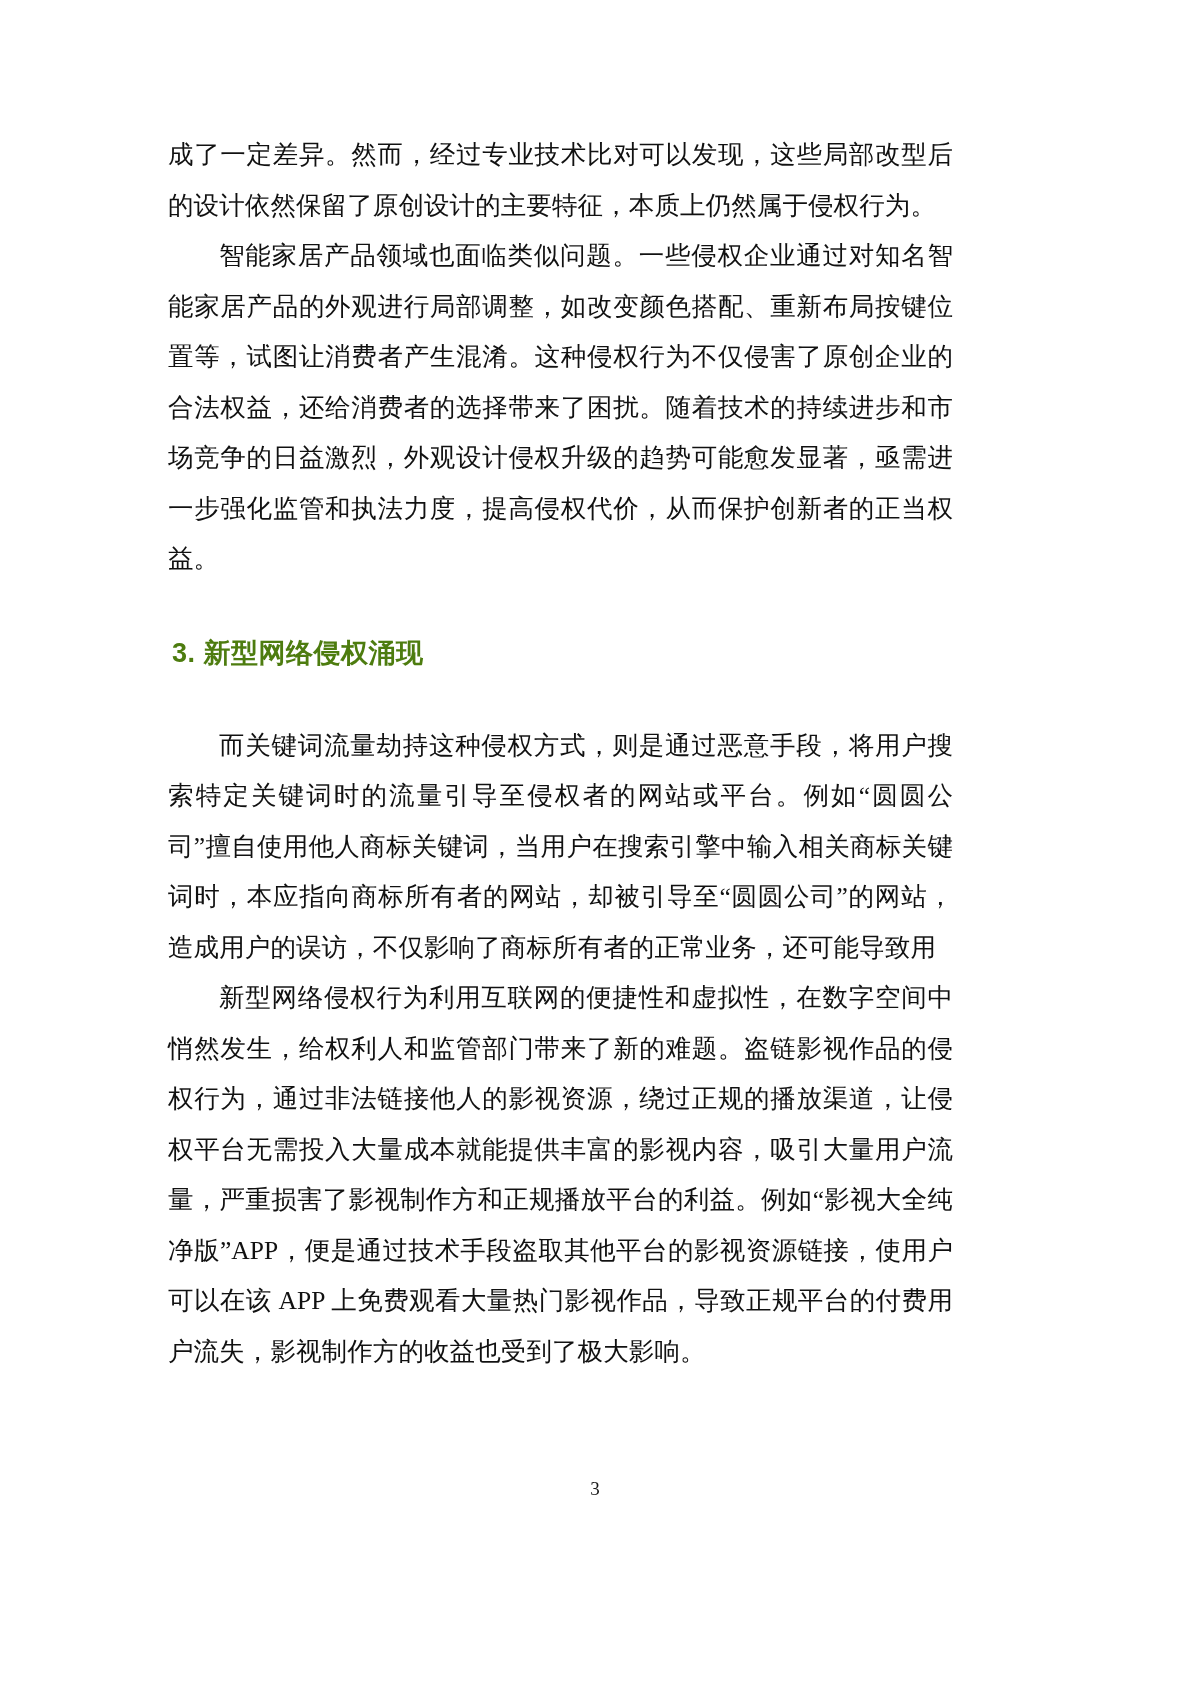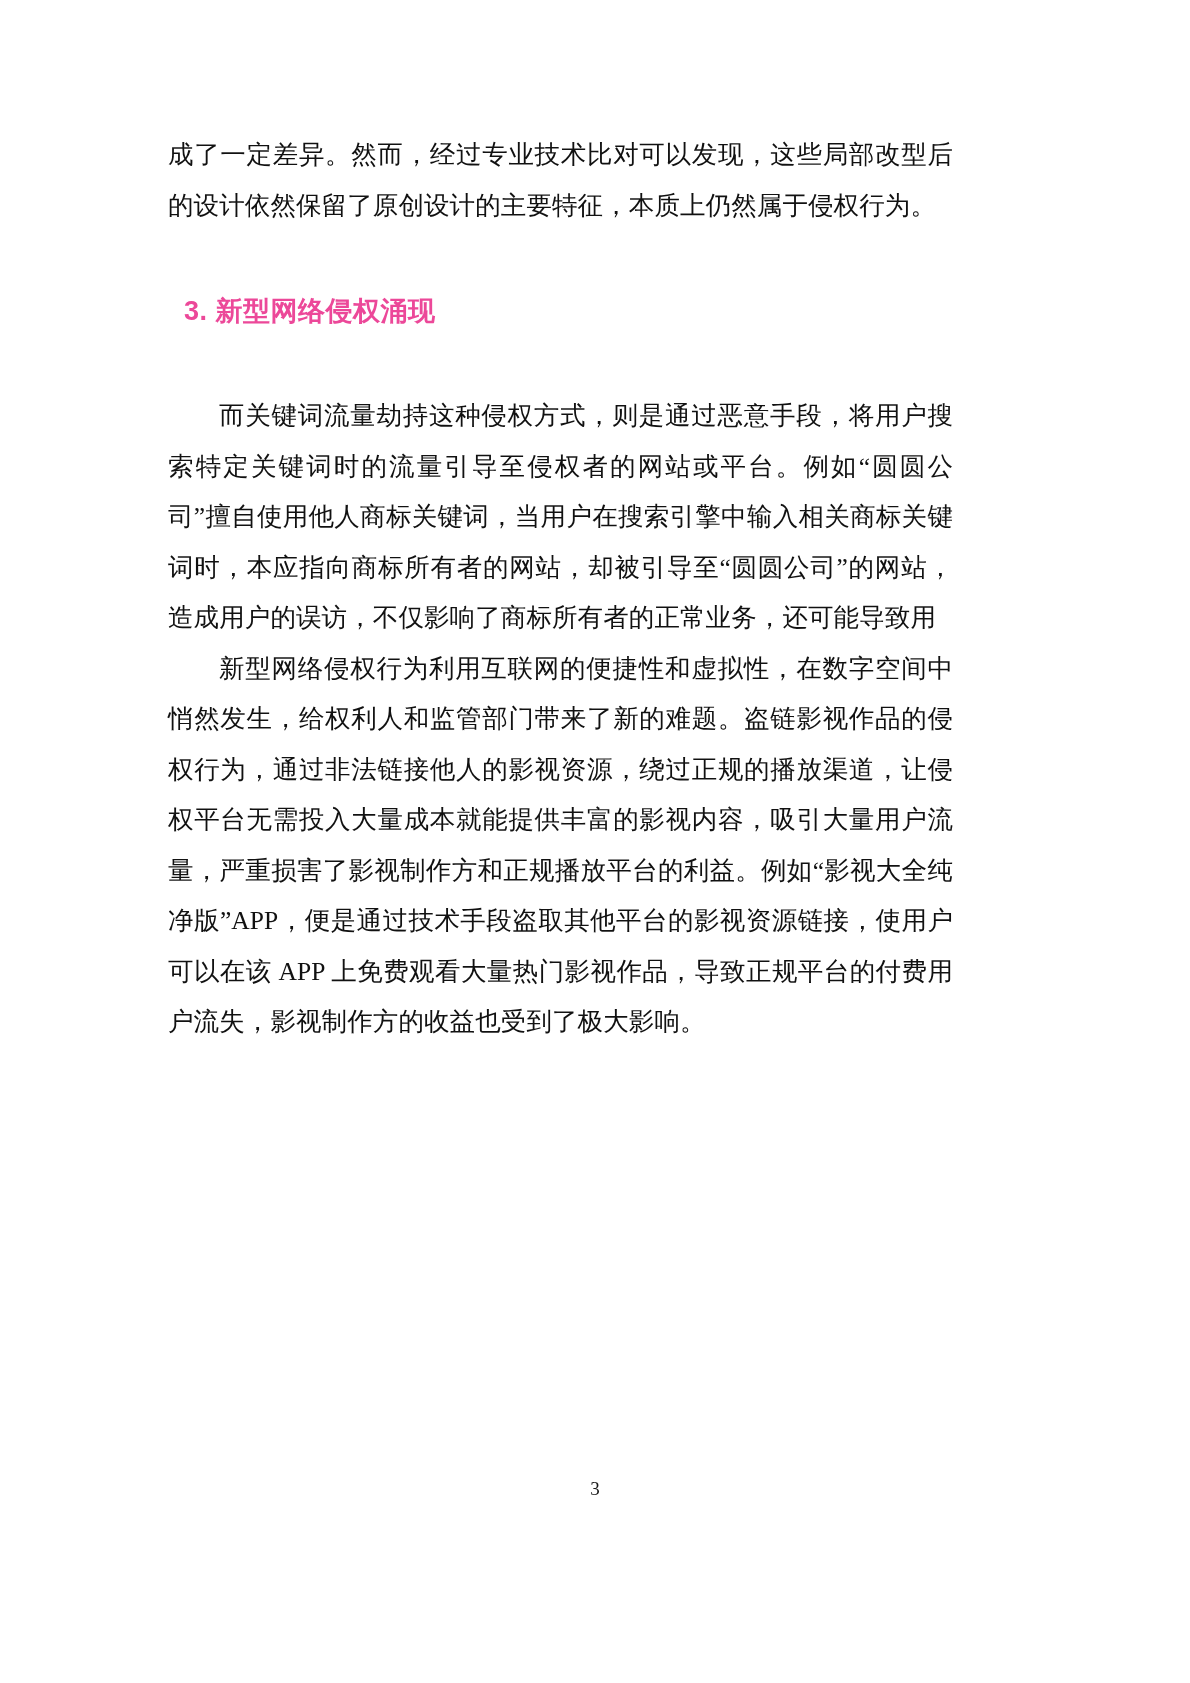--- a/index.html
+++ b/index.html
@@ -45,26 +45,26 @@
 
   .para.indent {
     text-indent: 2em;
   }
 
   .para + .para {
     margin-top: 0;
   }
 
   .heading {
-    margin: 16px;
+    margin: 4px;
     font-size: 27px;
     line-height: 44px;
     font-weight: bold;
     font-family: "Liberation Sans", "DejaVu Sans", sans-serif;
-    color: #ec4899;
+    color: #4d7c0f;
     letter-spacing: 0.5px;
   }
 
   .gap-before-heading { height: 42px; }
   .gap-after-heading  { height: 42px; }
 
   .page-number {
     position: absolute;
     left: 0;
     top: 1478px;
@@ -78,20 +78,21 @@
 </style>
 </head>
 <body>
 
 <div class="page">
 
   <div class="content">
 
     <p class="para">成了一定差异。然而，经过专业技术比对可以发现，这些局部改型后的设计依然保留了原创设计的主要特征，本质上仍然属于侵权行为。</p>
 
+    <p class="para indent">智能家居产品领域也面临类似问题。一些侵权企业通过对知名智能家居产品的外观进行局部调整，如改变颜色搭配、重新布局按键位置等，试图让消费者产生混淆。这种侵权行为不仅侵害了原创企业的合法权益，还给消费者的选择带来了困扰。随着技术的持续进步和市场竞争的日益激烈，外观设计侵权升级的趋势可能愈发显著，亟需进一步强化监管和执法力度，提高侵权代价，从而保护创新者的正当权益。</p>
 
     <div class="gap-before-heading"></div>
 
     <h2 class="heading"><span>3.</span>&nbsp;<span>新型网络侵权涌现</span></h2>
 
     <div class="gap-after-heading"></div>
 
     <p class="para indent">而关键词流量劫持这种侵权方式，则是通过恶意手段，将用户搜索特定关键词时的流量引导至侵权者的网站或平台。例如“圆圆公司”擅自使用他人商标关键词，当用户在搜索引擎中输入相关商标关键词时，本应指向商标所有者的网站，却被引导至“圆圆公司”的网站，造成用户的误访，不仅影响了商标所有者的正常业务，还可能导致用</p>
 
     <p class="para indent">新型网络侵权行为利用互联网的便捷性和虚拟性，在数字空间中悄然发生，给权利人和监管部门带来了新的难题。盗链影视作品的侵权行为，通过非法链接他人的影视资源，绕过正规的播放渠道，让侵权平台无需投入大量成本就能提供丰富的影视内容，吸引大量用户流量，严重损害了影视制作方和正规播放平台的利益。例如“影视大全纯净版”APP，便是通过技术手段盗取其他平台的影视资源链接，使用户可以在该 APP 上免费观看大量热门影视作品，导致正规平台的付费用户流失，影视制作方的收益也受到了极大影响。</p>

